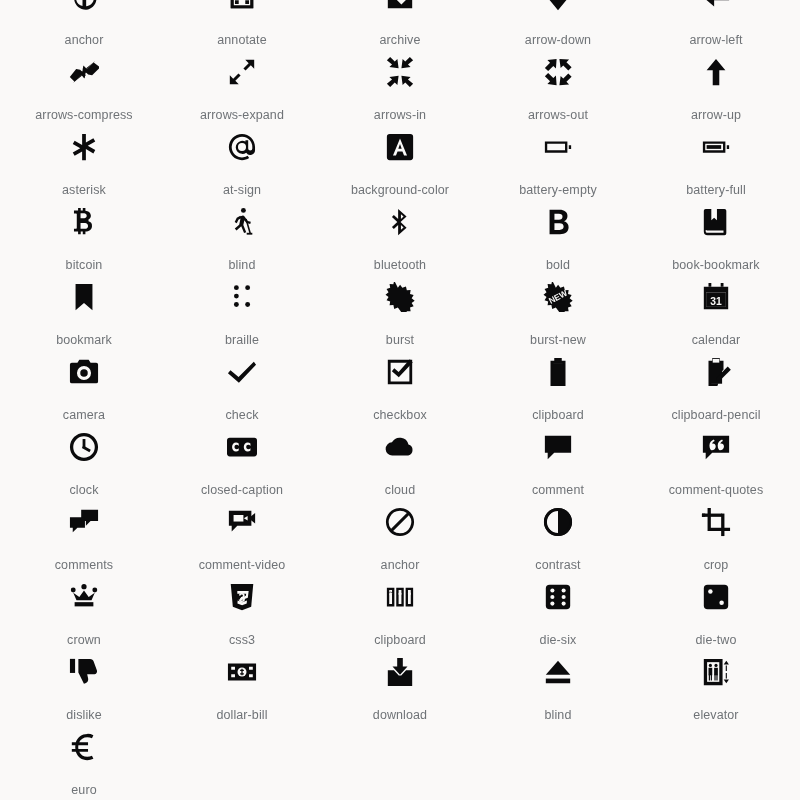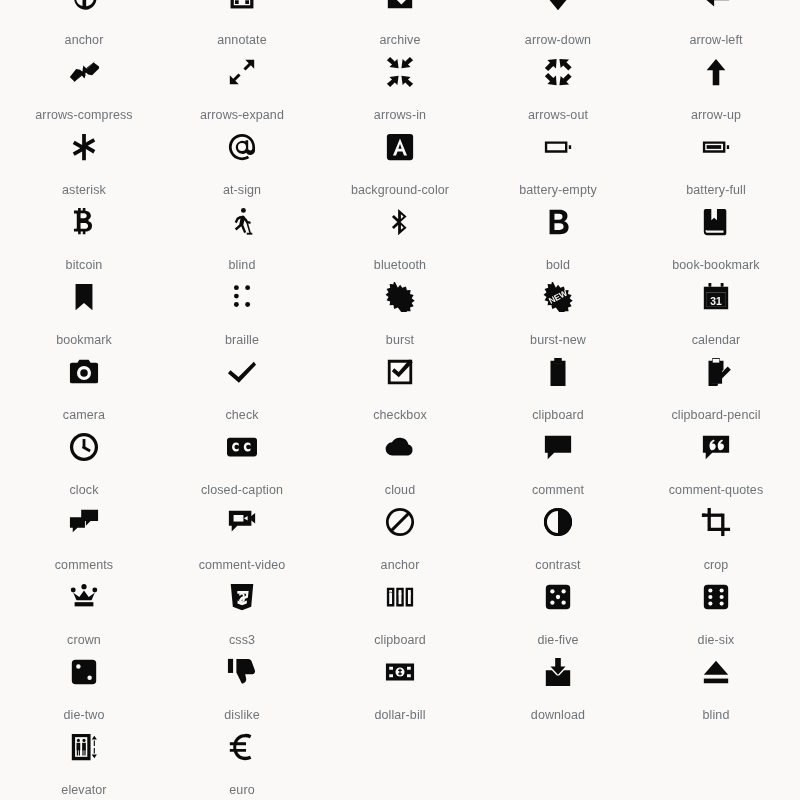--- a/index.html
+++ b/index.html
@@ -446,33 +446,20 @@
           <circle cx="6" cy="12" r="1.5"></circle>
           <path d="M4.5 8.5h3v15h-3z" fill="none"></path>
           <path d="M12 6h8v20h-8V6zm2.5 2.5v15h3v-15h-3z"></path>
           <path d="M22 6h8v20h-8V6zm2.5 2.5v15h3v-15h-3z"></path>
           <circle cx="6" cy="12.5" r="1.6" fill="#faf9f8"></circle>
           <circle cx="16" cy="12.5" r="1.6" fill="#faf9f8"></circle>
           <circle cx="26" cy="12.5" r="1.6" fill="#faf9f8"></circle>
         </svg>
       </span>
       <div class="icon-label">clipboard</div>
-    </div>
-    <div class="icon-cell">
-      <span class="glyph">
-        <svg viewBox="0 0 32 32" width="30" height="30">
-          <rect x="3" y="3" width="26" height="26" rx="4"></rect>
-          <circle cx="10" cy="10" r="2.3" fill="#faf9f8"></circle>
-          <circle cx="22" cy="10" r="2.3" fill="#faf9f8"></circle>
-          <circle cx="16" cy="16" r="2.3" fill="#faf9f8"></circle>
-          <circle cx="10" cy="22" r="2.3" fill="#faf9f8"></circle>
-          <circle cx="22" cy="22" r="2.3" fill="#faf9f8"></circle>
-        </svg>
-      </span>
-      <div class="icon-label">die-five</div>
     </div>
     <div class="icon-cell">
       <span class="glyph">
         <svg viewBox="0 0 32 32" width="30" height="30">
           <rect x="3" y="3" width="26" height="26" rx="4"></rect>
           <circle cx="10" cy="9" r="2.2" fill="#faf9f8"></circle>
           <circle cx="22" cy="9" r="2.2" fill="#faf9f8"></circle>
           <circle cx="10" cy="16" r="2.2" fill="#faf9f8"></circle>
           <circle cx="22" cy="16" r="2.2" fill="#faf9f8"></circle>
           <circle cx="10" cy="23" r="2.2" fill="#faf9f8"></circle>

